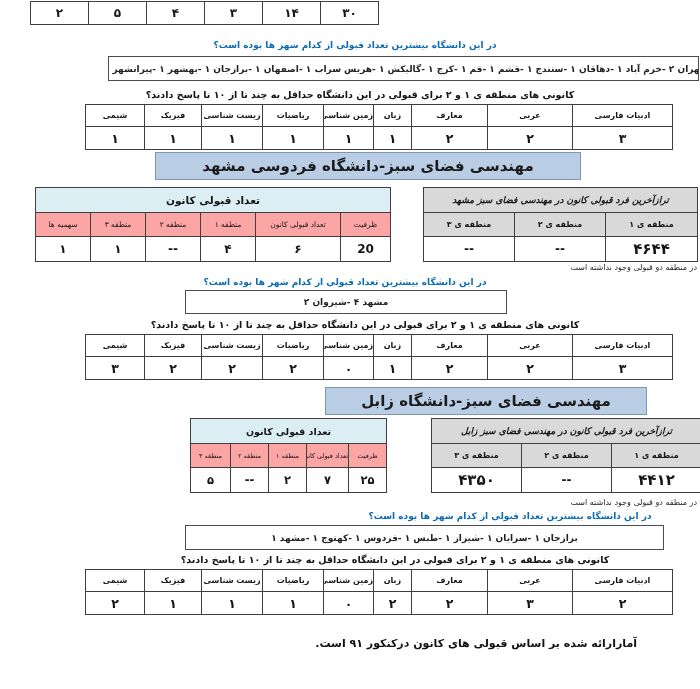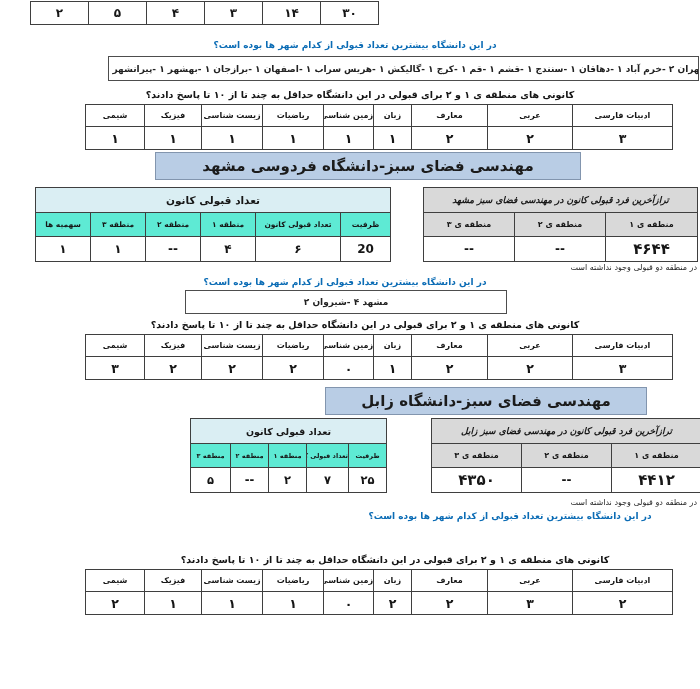--- a/index.html
+++ b/index.html
@@ -11,21 +11,21 @@
   table.t{position:absolute;border-collapse:collapse;table-layout:fixed;}
   table.t td{border:1px solid #3f3f3f;text-align:center;vertical-align:middle;padding:0;color:#161616;overflow:hidden;white-space:nowrap;}
   
   .toptbl td{height:22px;font-weight:bold;font-size:12px;background:#fff;}
   .toptbl.big td{font-size:15px;letter-spacing:1px;}
   
   .subj tr.head td{height:21px;font-size:8px;font-weight:bold;background:#ffffff;}
   .subj tr.vals td{height:22px;font-size:12.5px;font-weight:bold;}
   
   .cnt tr.strip td{height:24px;font-size:10.5px;font-weight:bold;background:#daeef3;}
-  .cnt tr.head td{height:23px;font-size:7.5px;font-weight:bold;background:#5eead4;}
+  .cnt tr.head td{height:23px;font-size:7.5px;font-weight:normal;background:#fca5a5;}
   .cnt tr.vals td{height:24px;font-size:12px;font-weight:bold;background:#fff;}
   .cnt.small tr.strip td{font-size:9.5px;}
   .cnt.small tr.head td{font-size:6.5px;}
   .cnt.small tr.vals td{font-size:11.5px;}
   
   .trz tr.strip td{height:24px;font-size:9px;font-weight:bold;background:#d9d9d9;font-style:italic;}
   .trz tr.head td{height:23px;font-size:8px;font-weight:bold;background:#d9d9d9;}
   .trz tr.vals td{height:24px;font-size:12px;font-weight:bold;background:#fff;}
   .trz tr.vals td.big{font-size:15px;letter-spacing:1px;}
   
@@ -265,20 +265,21 @@
     <tr class="vals">
       <td class="big">۴۴۱۲</td>
       <td>--</td>
       <td class="big">۴۳۵۰</td>
     </tr>
   </tbody>
     </table>
 
   <div class="note" style="left:427px;top:498px;width:270px">در منطقه دو قبولی وجود نداشته است</div>
   <div class="q" style="left:330px;top:511px;width:360px">در این دانشگاه بیشترین تعداد قبولی از کدام شهر ها بوده است؟</div>
+  <div class="city-box" style="left:185px;top:525px;width:477px;height:23px">برازجان ۱ -سرایان ۱ -شیراز ۱ -طبس ۱ -فردوس ۱ -کهنوج ۱ -مشهد ۱</div>
   <div class="h" style="left:95px;top:554px;width:600px">کانونی های منطقه ی ۱ و ۲ برای قبولی در این دانشگاه حداقل به چند تا از ۱۰ تا پاسخ دادند؟</div>
 
   <table class="t subj" dir="rtl" style="left:85px;top:569px;width:587px">
     <colgroup>
         <col style="width:100px">
         <col style="width:85px">
         <col style="width:76px">
         <col style="width:38px">
         <col style="width:50px">
         <col style="width:61px">
@@ -305,14 +306,15 @@
       <td>۲</td>
       <td>۰</td>
       <td>۱</td>
       <td>۱</td>
       <td>۱</td>
       <td>۲</td>
     </tr>
   </tbody>
     </table>
 
+  <div class="footer" style="right:63px;top:637px">آمارارائه شده بر اساس قبولی های کانون درکنکور ۹۱ است.</div>
 
 </div>
 
 </body></html>

